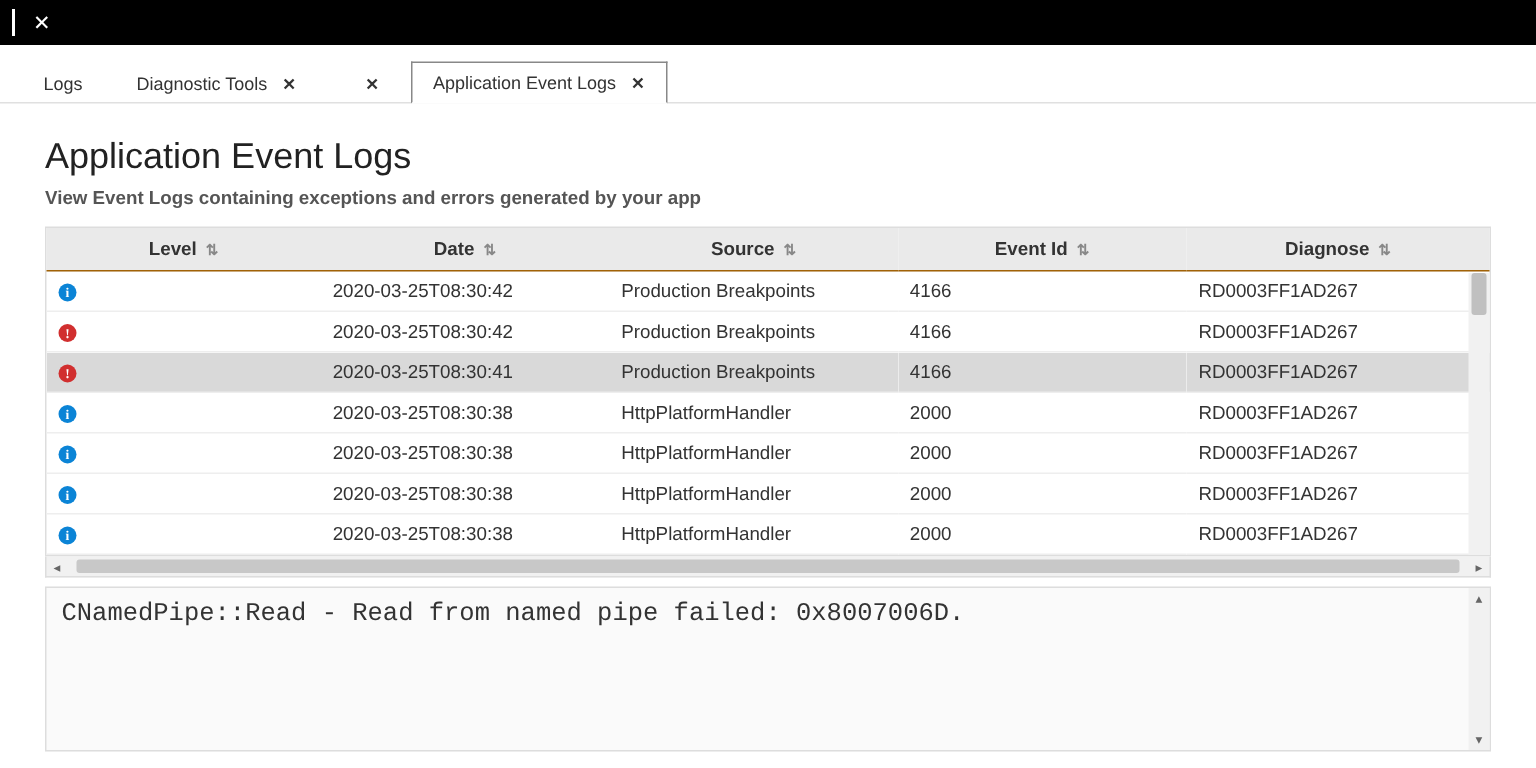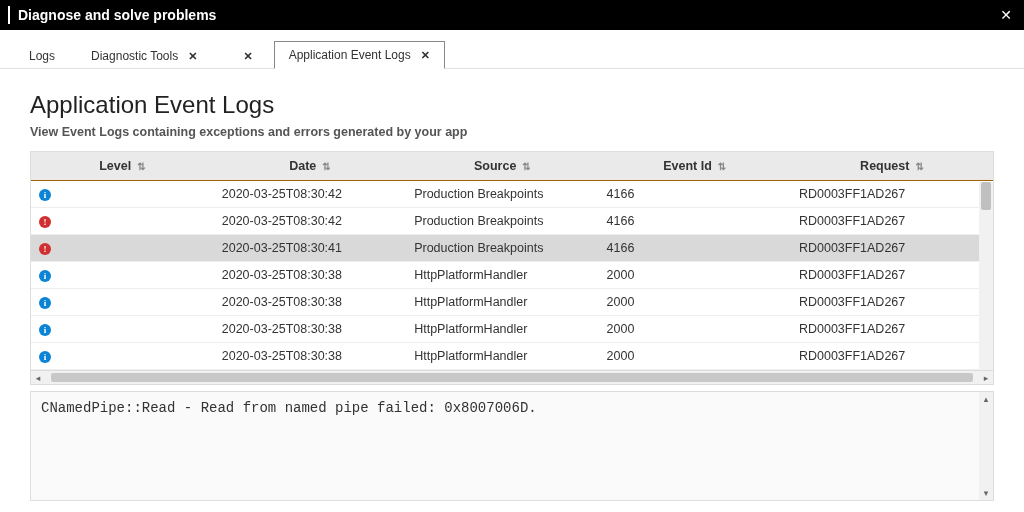--- a/index.html
+++ b/index.html
@@ -31,34 +31,33 @@
   .col-eventid { width: 20%; }
   .col-computer { width: 21%; }
   .vscroll-track { position: absolute; right: 0; top: 30px; bottom: 0; width: 14px; background: #f1f1f1; }
   .vscroll-thumb { position: absolute; left: 2px; right: 2px; top: 0; height: 28px; background: #c0c0c0; border-radius: 2px; cursor: pointer; }
   .hscroll { height: 14px; background: #f1f1f1; margin-top: 0; position: relative; border: 1px solid #ddd; border-top: none; }
   .hscroll .arrow { position: absolute; top: 0; width: 14px; height: 14px; display: flex; align-items: center; justify-content: center; font-size: 9px; color: #666; cursor: pointer; }
   .hscroll .arrow.left { left: 0; }
   .hscroll .arrow.right { right: 0; }
   .hscroll .thumb { position: absolute; left: 20px; right: 20px; top: 2px; bottom: 2px; background: #c8c8c8; border-radius: 2px; cursor: pointer; }
   .detail-box { margin-top: 6px; border: 1px solid #ddd; background: #fafafa; height: 110px; position: relative; }
-  .detail-text { font-family: Consolas, "Courier New", monospace; font-size: 14px; color: #333; padding: 8px 10px; white-space: pre; }
+  .detail-text { font-family: Consolas, "Courier New", monospace; font-size: 17px; color: #333; padding: 8px 10px; white-space: pre; }
   .detail-vscroll { position: absolute; right: 0; top: 0; bottom: 0; width: 14px; background: #f1f1f1; }
   .detail-vscroll .arrow { width: 14px; height: 14px; display: flex; align-items: center; justify-content: center; font-size: 9px; color: #666; cursor: pointer; }
   .detail-vscroll .arrow.up { position: absolute; top: 0; }
   .detail-vscroll .arrow.down { position: absolute; bottom: 0; }
 </style>
 </head>
 <body>
 
 <div class="window">
 
   <div class="titlebar">
     <div class="titlebar-divider"></div>
-    <div class="titlebar-title">Diagnose and solve problems</div>
     <div class="titlebar-close">
       <span>✕</span>
     </div>
   </div>
 
   <div class="tabbar">
     <div class="tab">
       <span>Logs</span>
     </div>
     <div class="tab">
@@ -86,21 +85,21 @@
             <col class="col-source">
             <col class="col-eventid">
             <col class="col-computer">
         </colgroup>
         <thead>
           <tr>
             <th><span>Level</span><span class="sort">⇅</span></th>
             <th><span>Date</span><span class="sort">⇅</span></th>
             <th><span>Source</span><span class="sort">⇅</span></th>
             <th><span>Event Id</span><span class="sort">⇅</span></th>
-            <th><span>Request</span><span class="sort">⇅</span></th>
+            <th><span>Diagnose</span><span class="sort">⇅</span></th>
           </tr>
         </thead>
         <tbody id="tbody">
             <tr>
               <td><span class="lvl-icon lvl-info">i</span></td>
               <td>2020-03-25T08:30:42</td>
               <td>Production Breakpoints</td>
               <td>4166</td>
               <td>RD0003FF1AD267</td>
             </tr>

